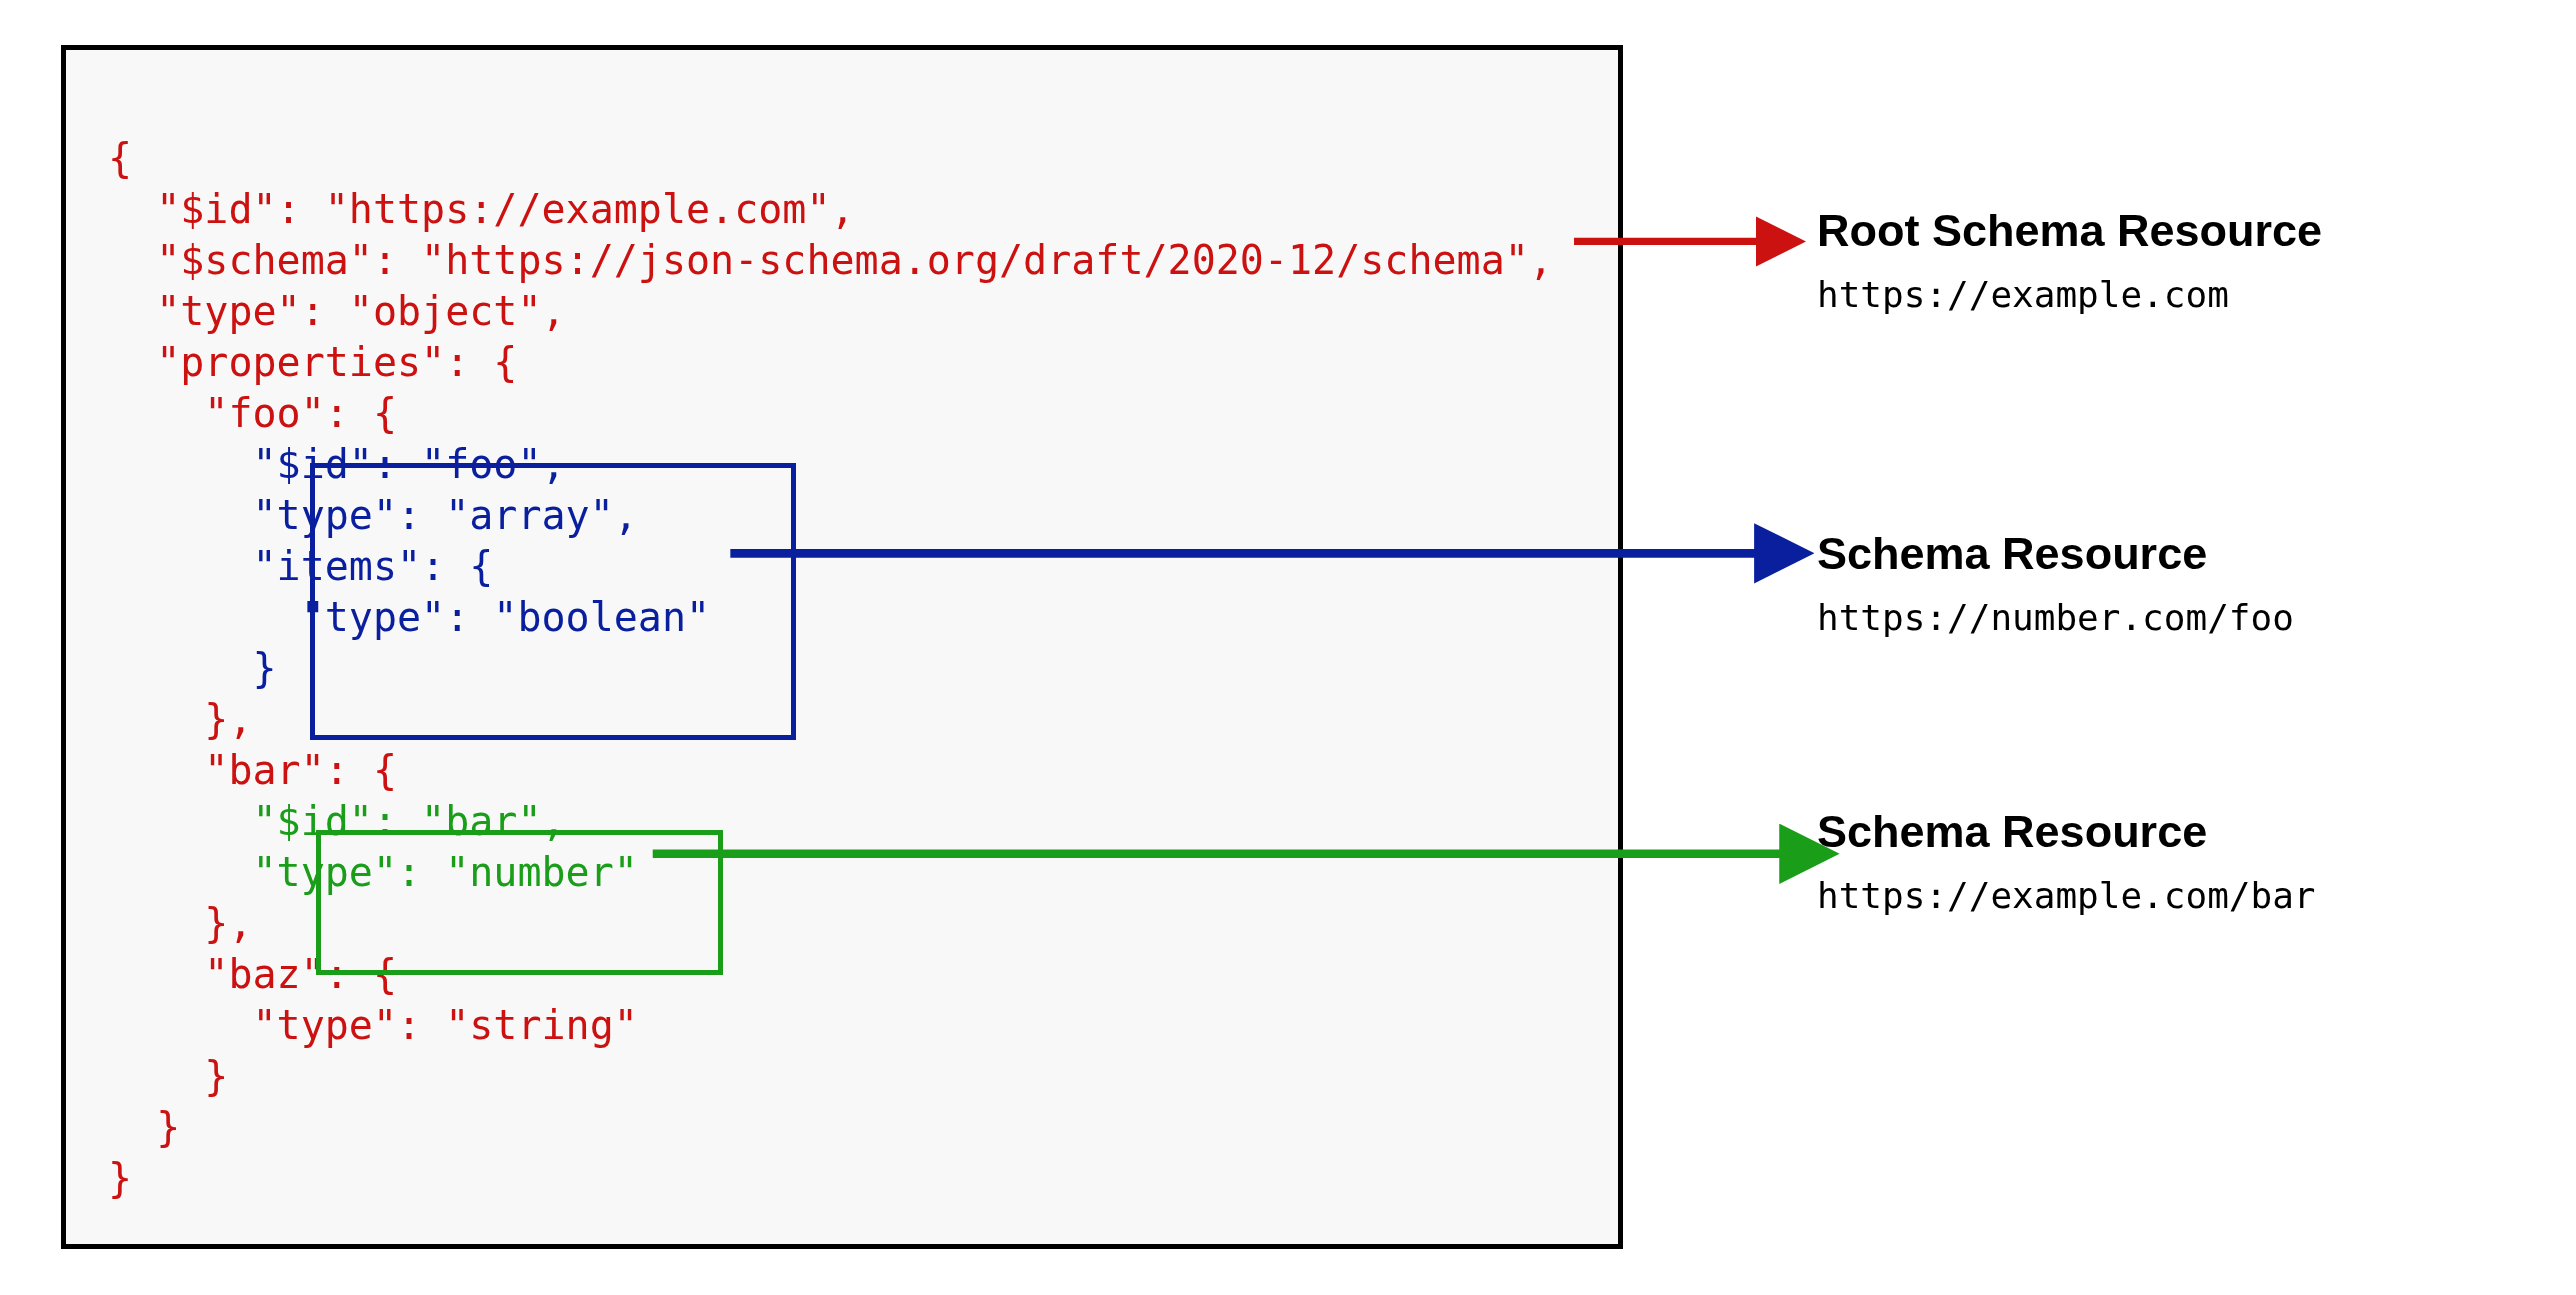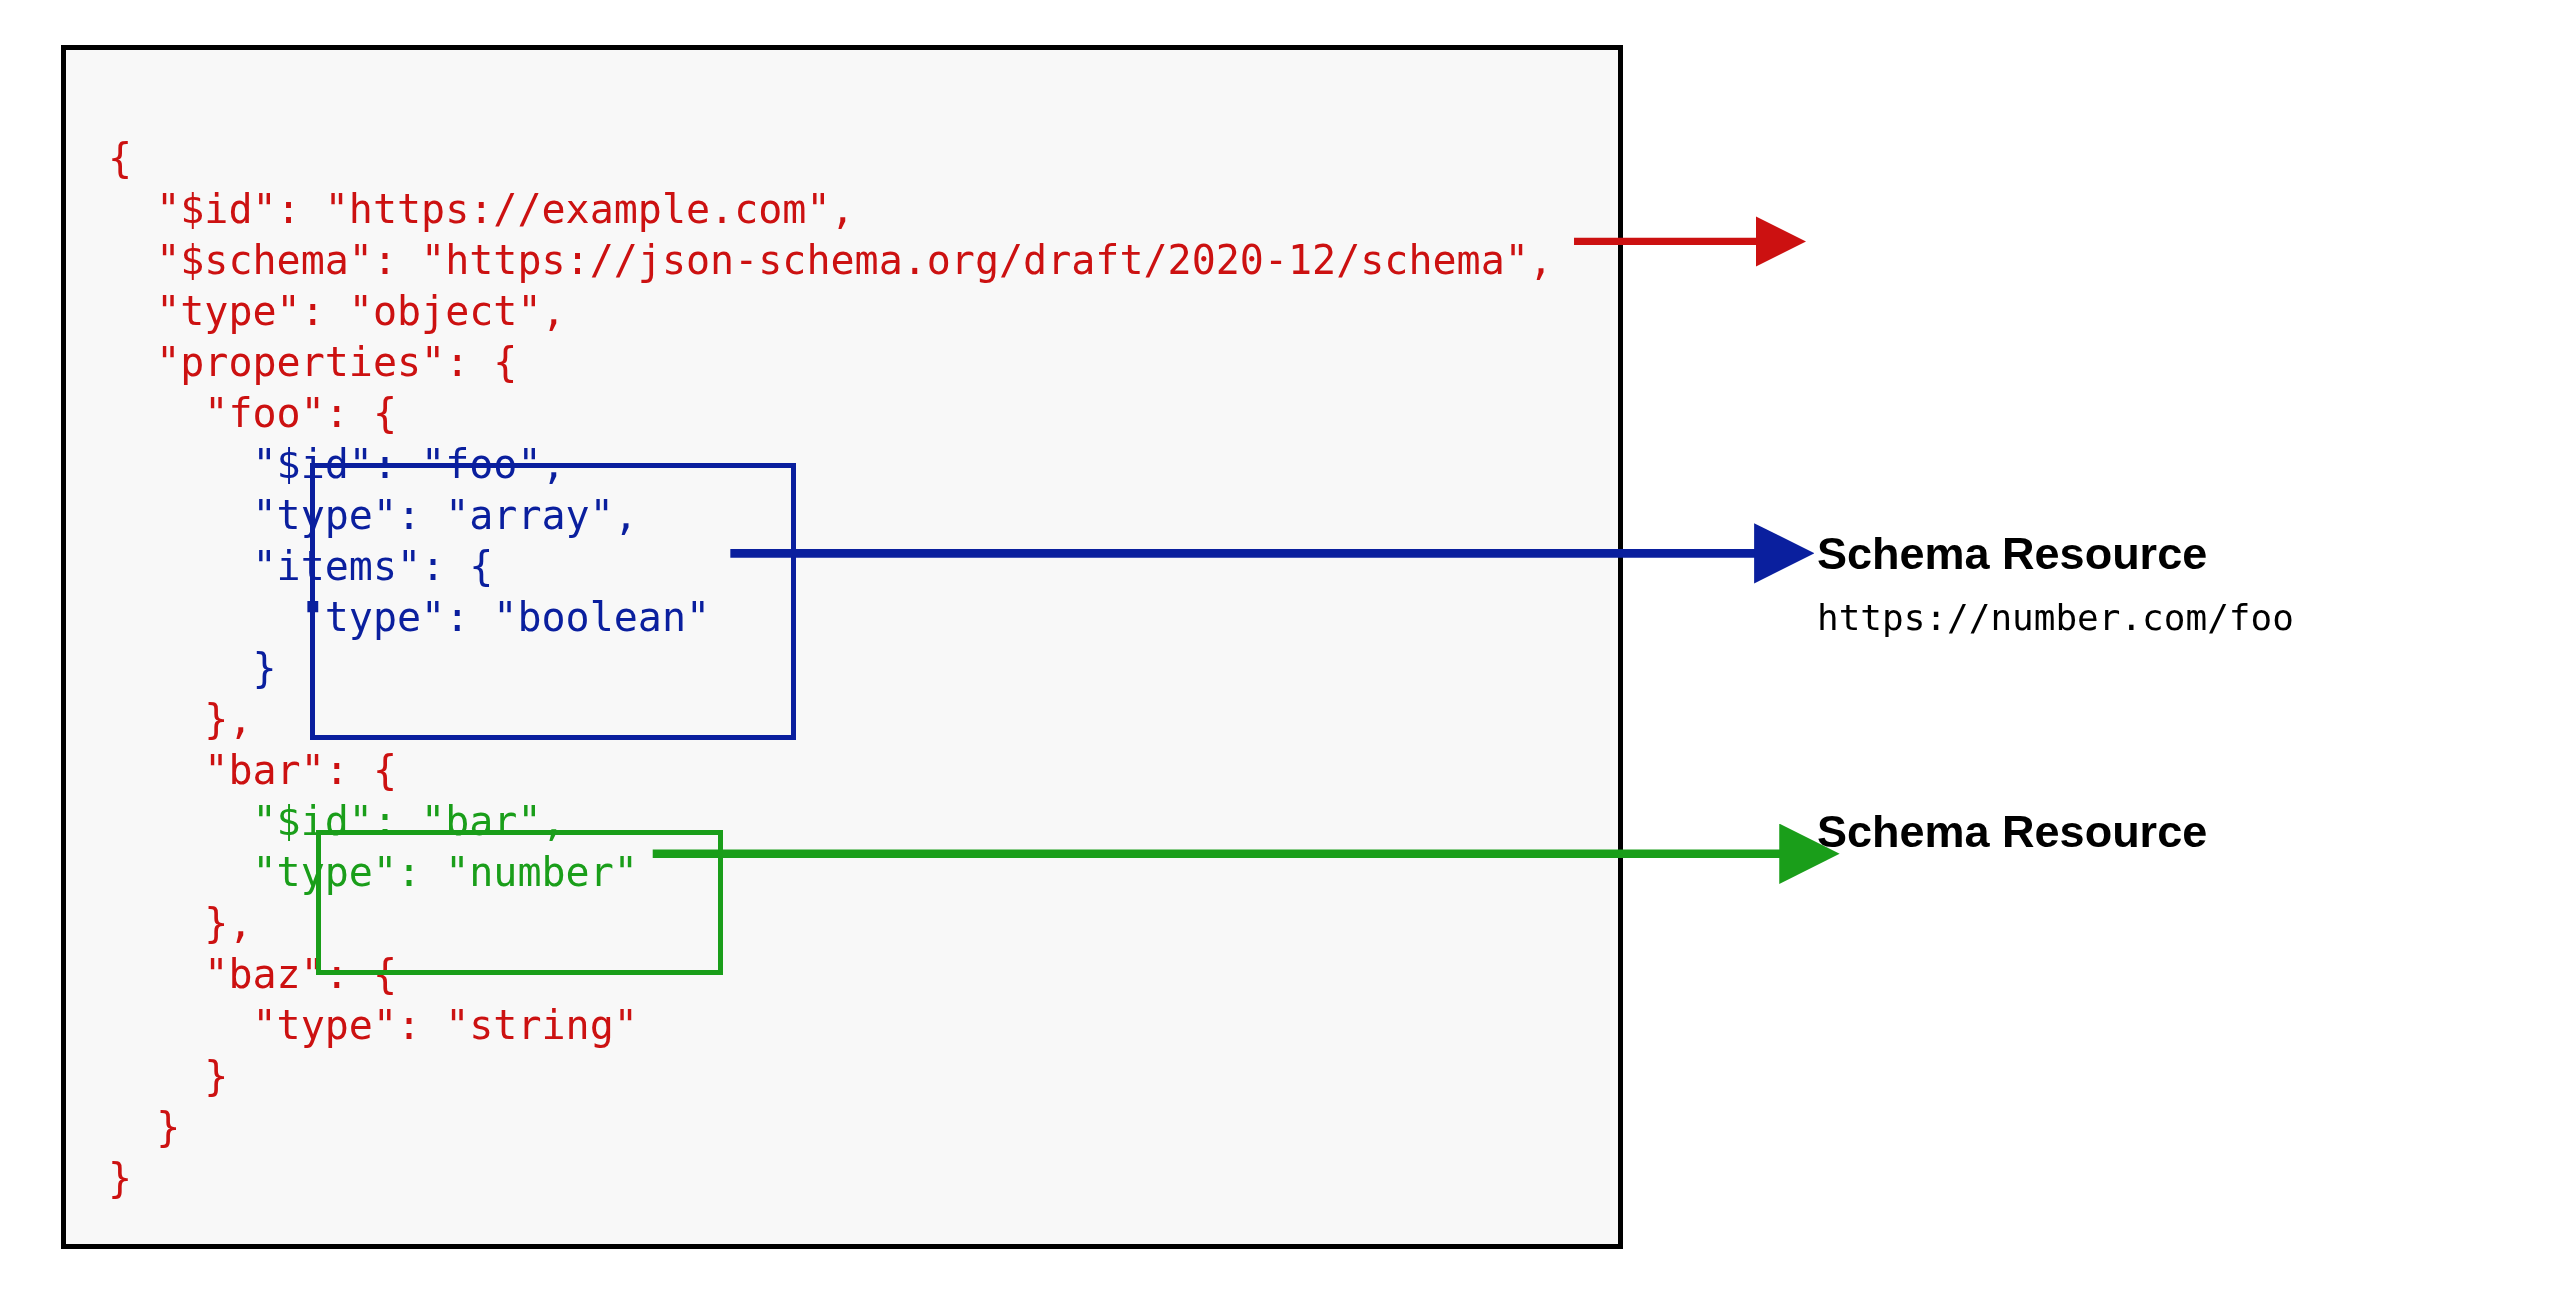--- a/index.html
+++ b/index.html
@@ -135,24 +135,29 @@
       </marker>
     </defs>
 
     <line x1="2190" y1="336" x2="2455" y2="336" stroke="#cc1111" stroke-width="10" marker-end="url(#ah-red)"></line>
 
     <line x1="1016" y1="770" x2="2455" y2="770" stroke="#0a1f9e" stroke-width="12" marker-end="url(#ah-blue)"></line>
 
     <line x1="908" y1="1188" x2="2490" y2="1188" stroke="#1a9e1a" stroke-width="12" marker-end="url(#ah-green)"></line>
   </svg>
 
+  <div class="label-group" id="label-root">
+    <div class="label-title">Root Schema Resource</div>
+    <div class="label-url">https://example.com</div>
+  </div>
 
   <div class="label-group" id="label-foo">
     <div class="label-title">Schema Resource</div>
     <div class="label-url">https://number.com/foo</div>
   </div>
 
   <div class="label-group" id="label-bar">
     <div class="label-title">Schema Resource</div>
+    <div class="label-url">https://example.com/bar</div>
   </div>
 
 </div>
 
 
 </body></html>

